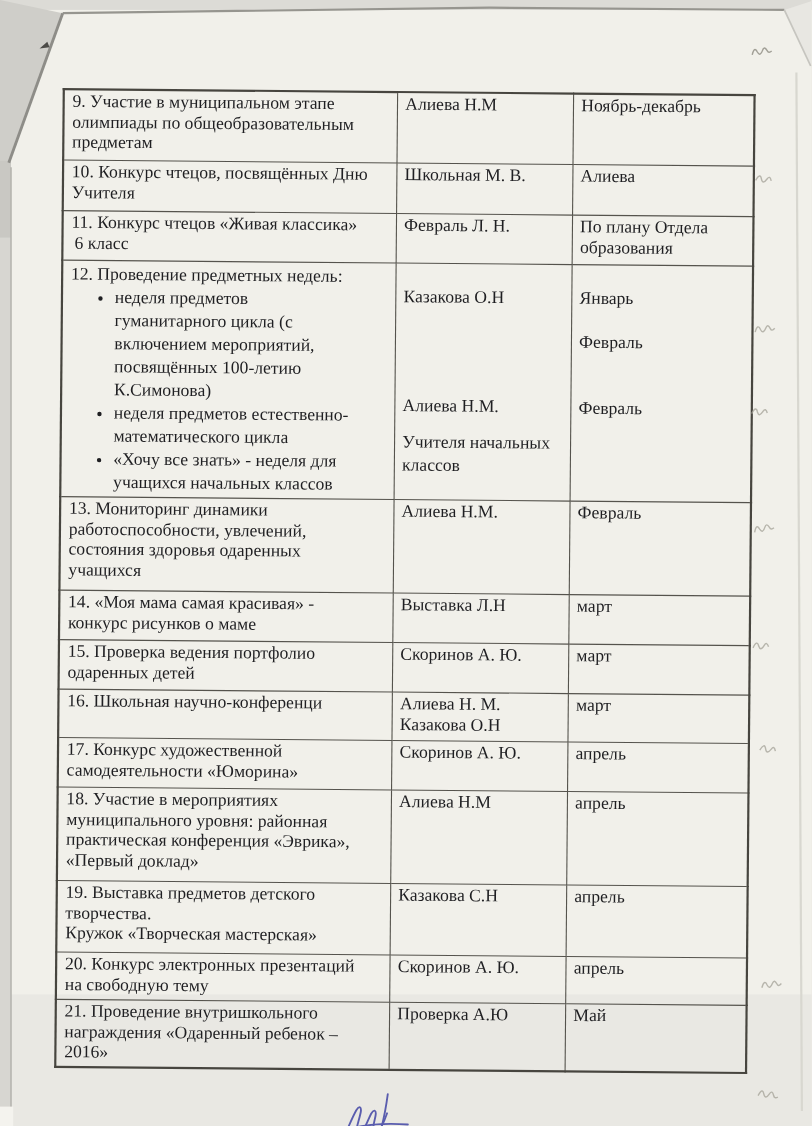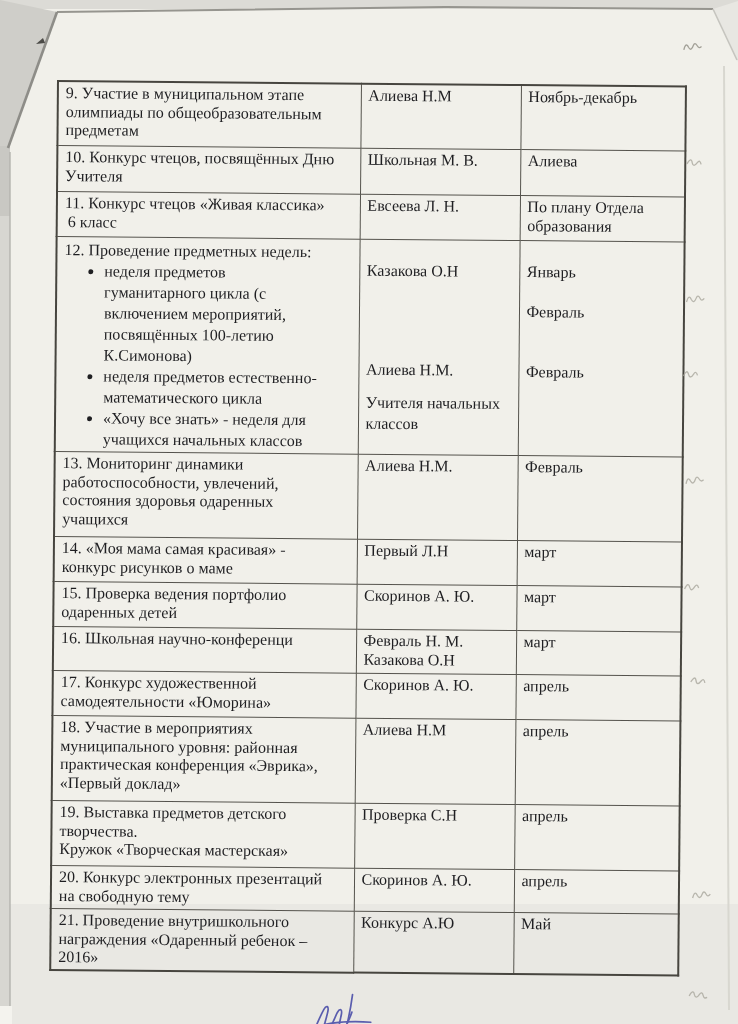--- a/index.html
+++ b/index.html
@@ -95,21 +95,21 @@
               <div>Алиева</div>
             </td>
         </tr>
 
         <tr class="r2">
           <td class="c1">
             <div>11. Конкурс чтецов «Живая классика»</div>
             <div class="indent-sm">6 класс</div>
           </td>
           <td class="c2">
-              <div>Евсеева Л. Н.</div>
+              <div>Февраль Л. Н.</div>
             </td>
           <td class="c3">
               <div>По плану Отдела образования</div>
             </td>
         </tr>
 
         <tr class="r3">
           <td class="c1">
             <div>12. Проведение предметных недель:</div>
             <ul>
@@ -140,21 +140,21 @@
           <td class="c3">
               <div>Февраль</div>
             </td>
         </tr>
 
         <tr class="r5">
           <td class="c1">
               <div>14. «Моя мама самая красивая» - конкурс рисунков о маме</div>
             </td>
           <td class="c2">
-              <div>Первый Л.Н</div>
+              <div>Выставка Л.Н</div>
             </td>
           <td class="c3">
               <div>март</div>
             </td>
         </tr>
 
         <tr class="r6">
           <td class="c1">
               <div>15. Проверка ведения портфолио одаренных детей</div>
             </td>
@@ -164,21 +164,21 @@
           <td class="c3">
               <div>март</div>
             </td>
         </tr>
 
         <tr class="r7">
           <td class="c1">
               <div>16. Школьная научно-конференци</div>
             </td>
           <td class="c2">
-            <div>Февраль Н. М.</div>
+            <div>Алиева Н. М.</div>
             <div>Казакова О.Н</div>
           </td>
           <td class="c3">
               <div>март</div>
             </td>
         </tr>
 
         <tr class="r8">
           <td class="c1">
               <div>17. Конкурс художественной самодеятельности «Юморина»</div>
@@ -202,21 +202,21 @@
               <div>апрель</div>
             </td>
         </tr>
 
         <tr class="r10">
           <td class="c1">
             <div>19. Выставка предметов детского творчества.</div>
             <div>Кружок «Творческая мастерская»</div>
           </td>
           <td class="c2">
-              <div>Проверка С.Н</div>
+              <div>Казакова С.Н</div>
             </td>
           <td class="c3">
               <div>апрель</div>
             </td>
         </tr>
 
         <tr class="r11">
           <td class="c1">
               <div>20. Конкурс электронных презентаций на свободную тему</div>
             </td>
@@ -227,21 +227,21 @@
               <div>апрель</div>
             </td>
         </tr>
 
         <tr class="r12">
           <td class="c1">
             <div>21. Проведение внутришкольного награждения «Одаренный ребенок –</div>
             <div>2016»</div>
           </td>
           <td class="c2">
-              <div>Конкурс А.Ю</div>
+              <div>Проверка А.Ю</div>
             </td>
           <td class="c3">
               <div>Май</div>
             </td>
         </tr>
 
       </tbody>
     </table>
 
     <div class="footer">

